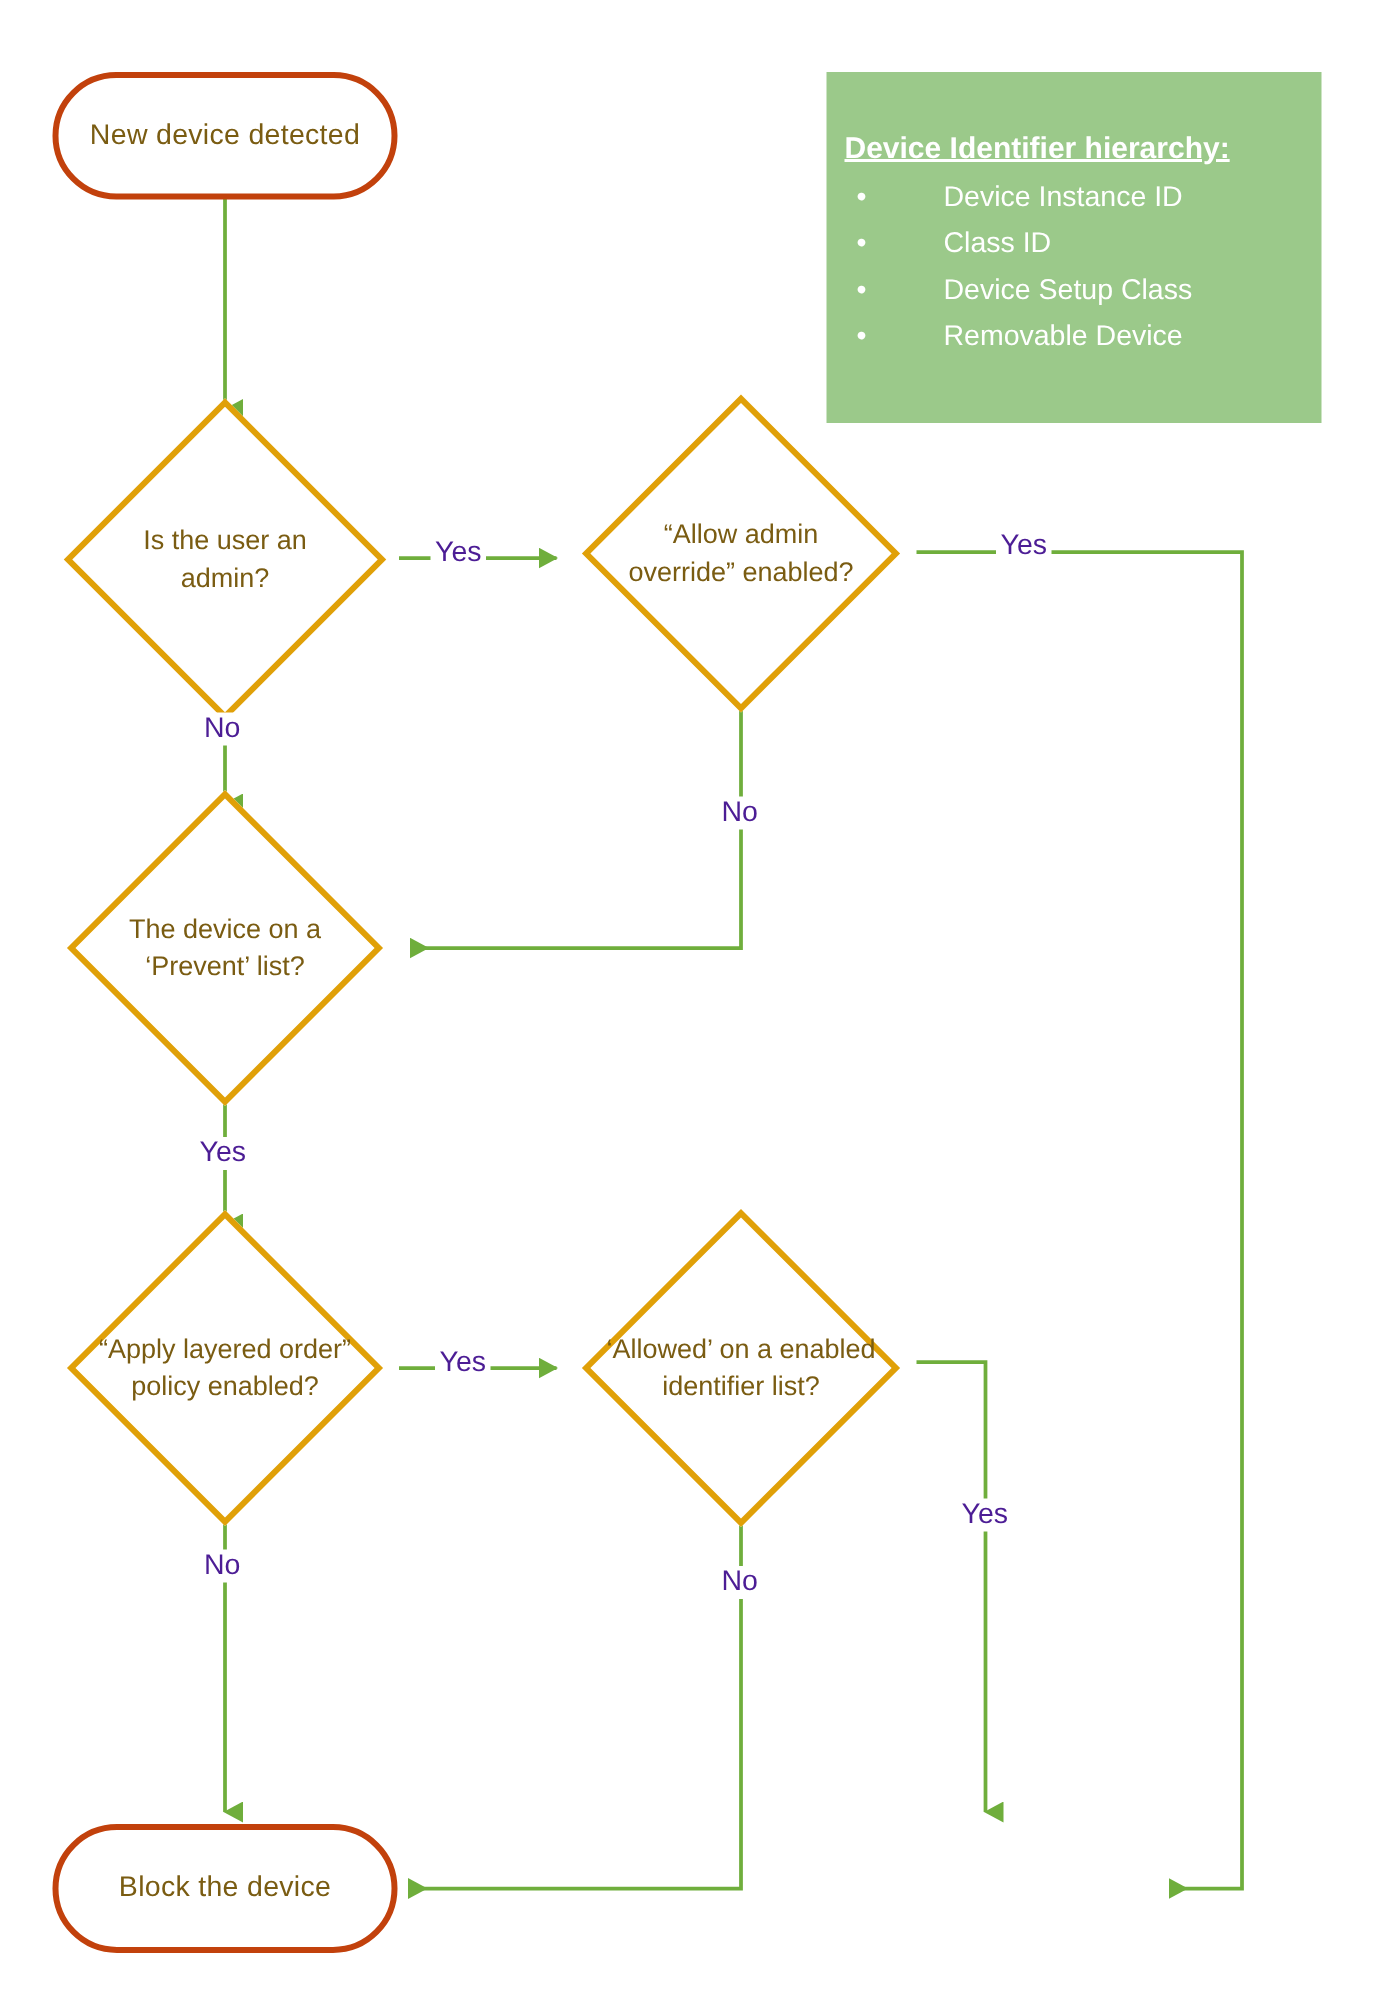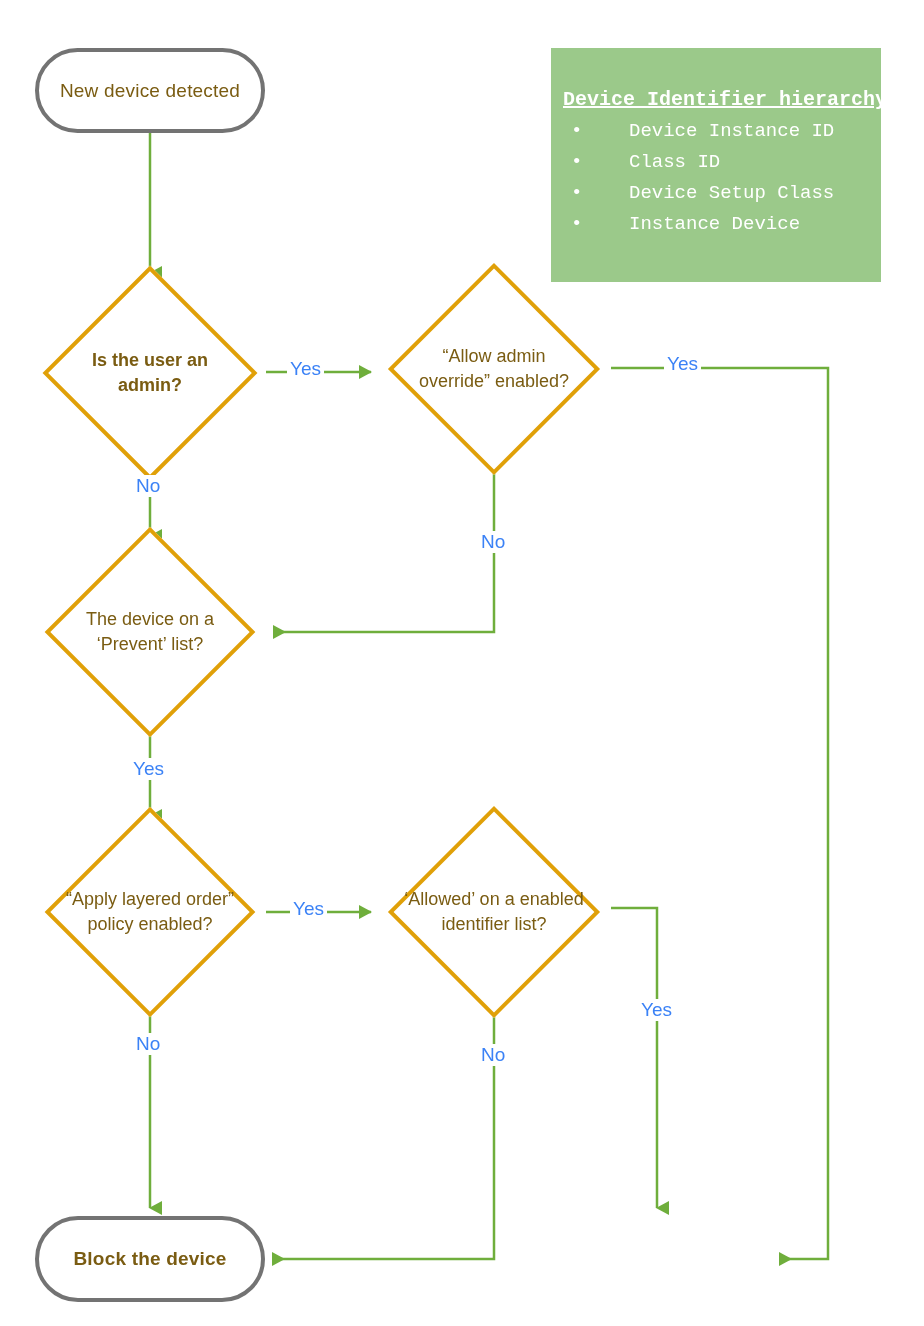--- a/index.html
+++ b/index.html
@@ -23,21 +23,21 @@
     top: 0;
     width: 924px;
     height: 1326px;
   }
   .node {
     position: absolute;
     box-sizing: border-box;
   }
   
   .terminator {
-    border: 4px solid #737373;
+    border: 4px solid #c2410c;
     border-radius: 48px;
     background: #ffffff;
     display: flex;
     align-items: center;
     justify-content: center;
     text-align: center;
     color: #7A5C12;
     font-size: 19px;
     letter-spacing: 0.2px;
   }
@@ -99,21 +99,21 @@
   .infobox li .bullet {
     position: absolute;
     left: 8px;
     top: 0;
     font-size: 19px;
     line-height: 31px;
   }
   
   .edge-label {
     position: absolute;
-    color: #3b82f6;
+    color: #4c1d95;
     font-size: 19px;
     white-space: nowrap;
     background: #ffffff;
     padding: 0 3px;
     z-index: 3;
   }
 </style>
 </head>
 <body>
 
@@ -158,47 +158,47 @@
       <path d="M150,1001 L150,1208" marker-end="url(#arrow-down)"></path>
 
        install the device --&gt;
       <path d="M611,908 L657,908 L657,1208" marker-end="url(#arrow-down)"></path>
 
        block the device --&gt;
       <path d="M494,1001 L494,1259 L274,1259" marker-end="url(#arrow-left)"></path>
     </g>
   </svg>
 
-  <div class="infobox" style="left:551px; top:48px; width:330px; height:234px;font-family:Liberation Mono, monospace;">
+  <div class="infobox" style="left:551px; top:48px; width:330px; height:234px;">
     <div class="ib-title">Device Identifier hierarchy:</div>
     <ul>
       <li>
         <span class="bullet">•</span>
         <span>Device Instance ID</span>
       </li>
       <li>
         <span class="bullet">•</span>
         <span>Class ID</span>
       </li>
       <li>
         <span class="bullet">•</span>
         <span>Device Setup Class</span>
       </li>
       <li>
         <span class="bullet">•</span>
-        <span>Instance Device</span>
+        <span>Removable Device</span>
       </li>
     </ul>
   </div>
 
   <div class="node terminator" style="left:35px; top:48px; width:230px; height:85px;">
     <span>New device detected</span>
   </div>
 
-  <div class="node diamond" style="left:35px; top:280px; width:230px; height:185px;font-weight:bold;">
+  <div class="node diamond" style="left:35px; top:280px; width:230px; height:185px;">
     <div class="dshape" style="width:144px; height:144px;"></div>
     <div class="dlabel">Is the user an admin?</div>
   </div>
 
   <div class="node diamond" style="left:378px; top:280px; width:232px; height:177px;">
     <div class="dshape" style="width:142px; height:142px;"></div>
     <div class="dlabel">“Allow admin override” enabled?</div>
   </div>
 
   <div class="node diamond" style="left:35px; top:823px; width:230px; height:177px;">
@@ -209,21 +209,21 @@
   <div class="node diamond" style="left:35px; top:543px; width:230px; height:177px;">
     <div class="dshape" style="width:141px; height:141px;"></div>
     <div class="dlabel">The device on a ‘Prevent’ list?</div>
   </div>
 
   <div class="node diamond" style="left:378px; top:823px; width:232px; height:177px;">
     <div class="dshape" style="width:142px; height:142px;"></div>
     <div class="dlabel" style="width:82%;">‘Allowed’ on a enabled identifier list?</div>
   </div>
 
-  <div class="node terminator" style="left:35px; top:1216px; width:230px; height:86px;font-weight:bold;">
+  <div class="node terminator" style="left:35px; top:1216px; width:230px; height:86px;">
     <span>Block the device</span>
   </div>
 
 
   <div class="edge-label" style="left:287px; top:358px;">Yes</div>
 
   <div class="edge-label" style="left:133px; top:475px;">No</div>
 
   <div class="edge-label" style="left:664px; top:353px;">Yes</div>
 

